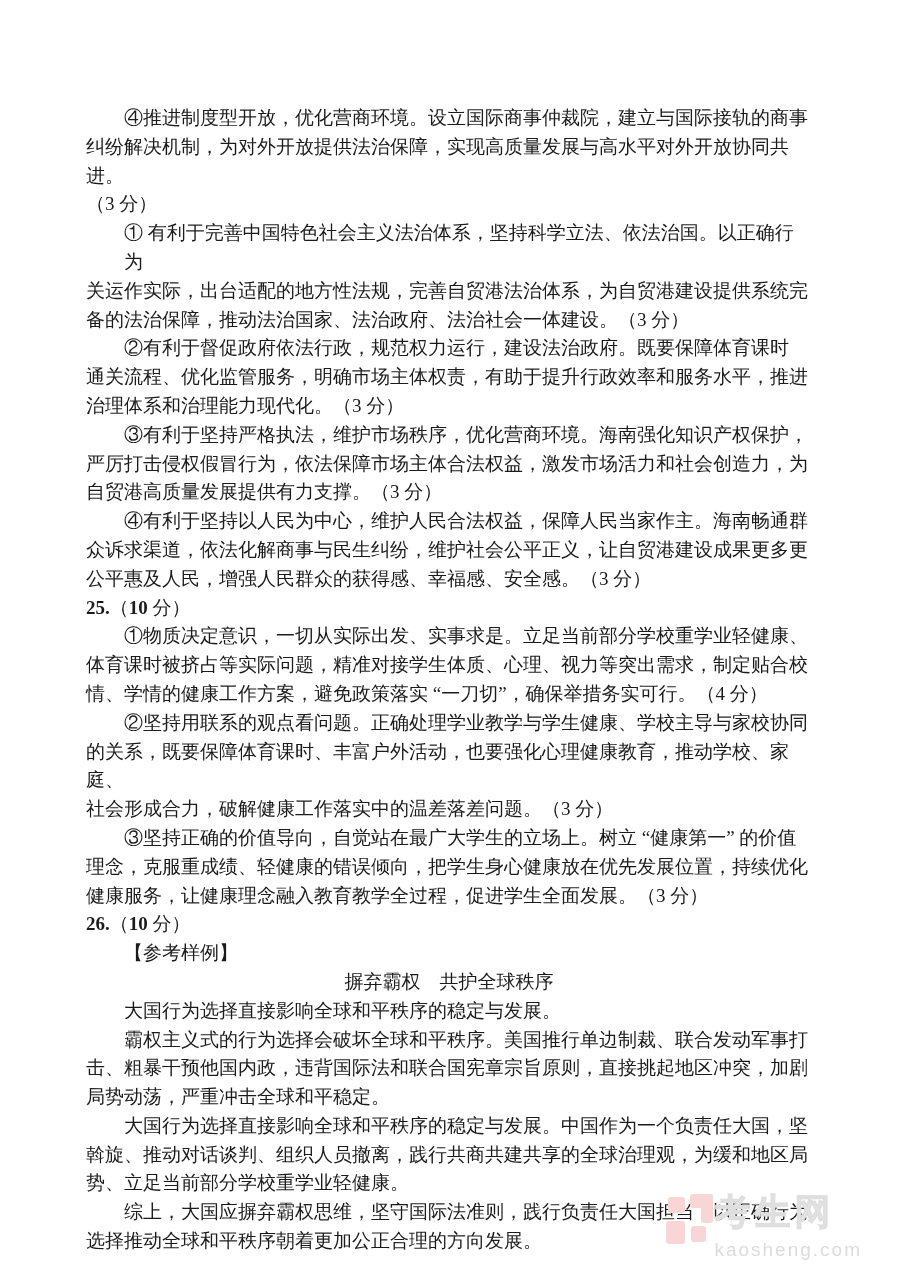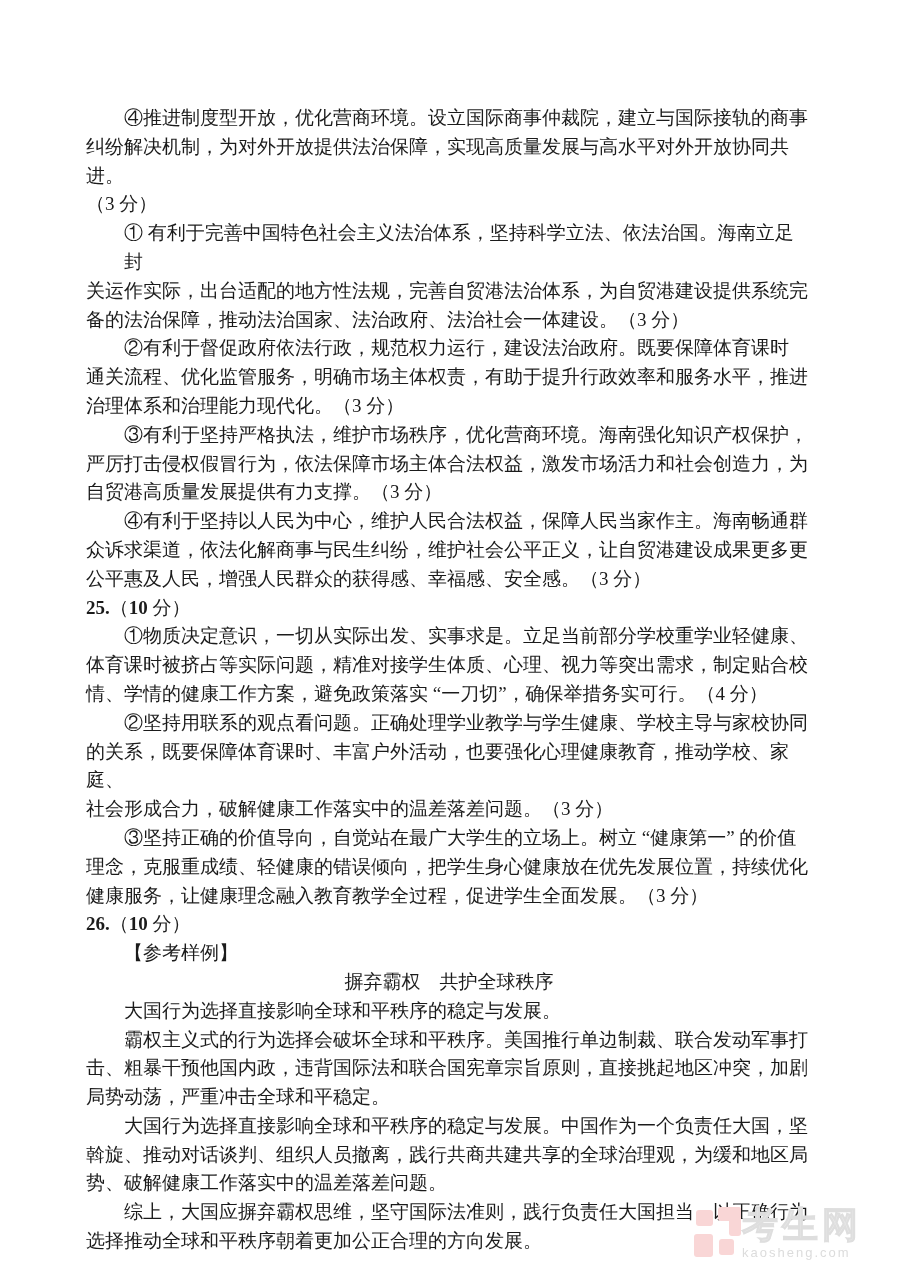--- a/index.html
+++ b/index.html
@@ -67,36 +67,36 @@
     line-height: 1;
   }
   .wm-cn {
     font-size: 36px;
     font-weight: bold;
     letter-spacing: 4px;
     color: #efefef;
     -webkit-text-stroke: 1px #dedede;
   }
   .wm-en {
-    margin-top: 3px;
+    margin-top: 10px;
     font-family: "Liberation Sans", "DejaVu Sans", sans-serif;
-    font-size: 13px;
+    font-size: 19px;
     letter-spacing: 2px;
     color: #dcdcdc;
   }
 </style>
 </head>
 <body>
 
 <div class="page">
   <div class="doc-body">
       <div class="line indent">④推进制度型开放，优化营商环境。设立国际商事仲裁院，建立与国际接轨的商事</div>
       <div class="line">纠纷解决机制，为对外开放提供法治保障，实现高质量发展与高水平对外开放协同共进。</div>
       <div class="line">（3 分）</div>
-      <div class="line indent">① 有利于完善中国特色社会主义法治体系，坚持科学立法、依法治国。海南立足封</div>
+      <div class="line indent">① 有利于完善中国特色社会主义法治体系，坚持科学立法、依法治国。以正确行为</div>
       <div class="line">关运作实际，出台适配的地方性法规，完善自贸港法治体系，为自贸港建设提供系统完</div>
       <div class="line">备的法治保障，推动法治国家、法治政府、法治社会一体建设。（3 分）</div>
       <div class="line indent">②有利于督促政府依法行政，规范权力运行，建设法治政府。既要保障体育课时</div>
       <div class="line">通关流程、优化监管服务，明确市场主体权责，有助于提升行政效率和服务水平，推进</div>
       <div class="line">治理体系和治理能力现代化。（3 分）</div>
       <div class="line indent">③有利于坚持严格执法，维护市场秩序，优化营商环境。海南强化知识产权保护，</div>
       <div class="line">严厉打击侵权假冒行为，依法保障市场主体合法权益，激发市场活力和社会创造力，为</div>
       <div class="line">自贸港高质量发展提供有力支撑。（3 分）</div>
       <div class="line indent">④有利于坚持以人民为中心，维护人民合法权益，保障人民当家作主。海南畅通群</div>
       <div class="line">众诉求渠道，依法化解商事与民生纠纷，维护社会公平正义，让自贸港建设成果更多更</div>
@@ -113,21 +113,21 @@
       <div class="line">健康服务，让健康理念融入教育教学全过程，促进学生全面发展。（3 分）</div>
       <div class="line"><b>26.</b><span>（</span><b>10</b><span> 分）</span></div>
       <div class="line indent">【参考样例】</div>
       <div class="line center">摒弃霸权　共护全球秩序</div>
       <div class="line indent">大国行为选择直接影响全球和平秩序的稳定与发展。</div>
       <div class="line indent">霸权主义式的行为选择会破坏全球和平秩序。美国推行单边制裁、联合发动军事打</div>
       <div class="line">击、粗暴干预他国内政，违背国际法和联合国宪章宗旨原则，直接挑起地区冲突，加剧</div>
       <div class="line">局势动荡，严重冲击全球和平稳定。</div>
       <div class="line indent">大国行为选择直接影响全球和平秩序的稳定与发展。中国作为一个负责任大国，坚</div>
       <div class="line">斡旋、推动对话谈判、组织人员撤离，践行共商共建共享的全球治理观，为缓和地区局</div>
-      <div class="line">势、破解健康工作落实中的温差落差问题。</div>
+      <div class="line">势、立足当前部分学校重学业轻健康。</div>
       <div class="line indent">综上，大国应摒弃霸权思维，坚守国际法准则，践行负责任大国担当，以正确行为</div>
       <div class="line">选择推动全球和平秩序朝着更加公正合理的方向发展。</div>
     </div>
 
   <div class="watermark">
     <div class="wm-logo">
       <i class="b1" style="background: rgb(249, 214, 214);"></i>
         <i class="b2a" style="background: rgb(249, 214, 214);"></i>
         <i class="b2b" style="background: rgb(249, 214, 214);"></i>
         <i class="b3" style="background: rgb(249, 214, 214);"></i>

